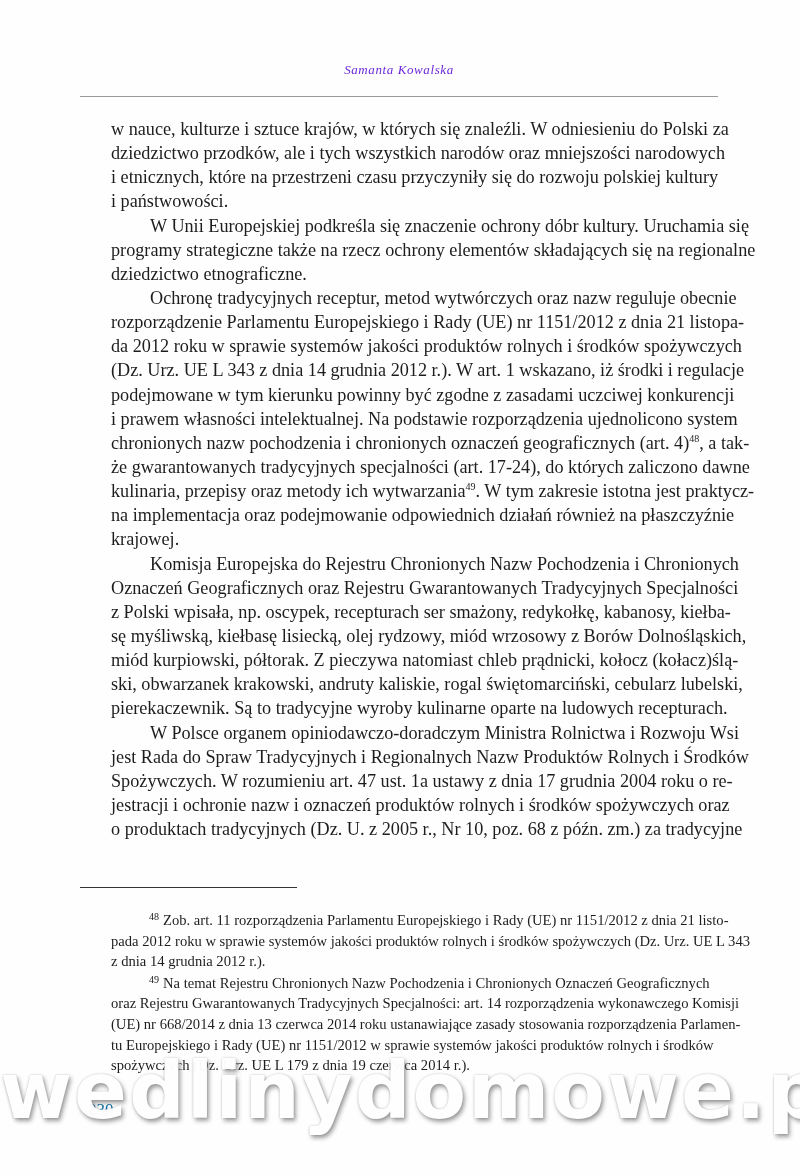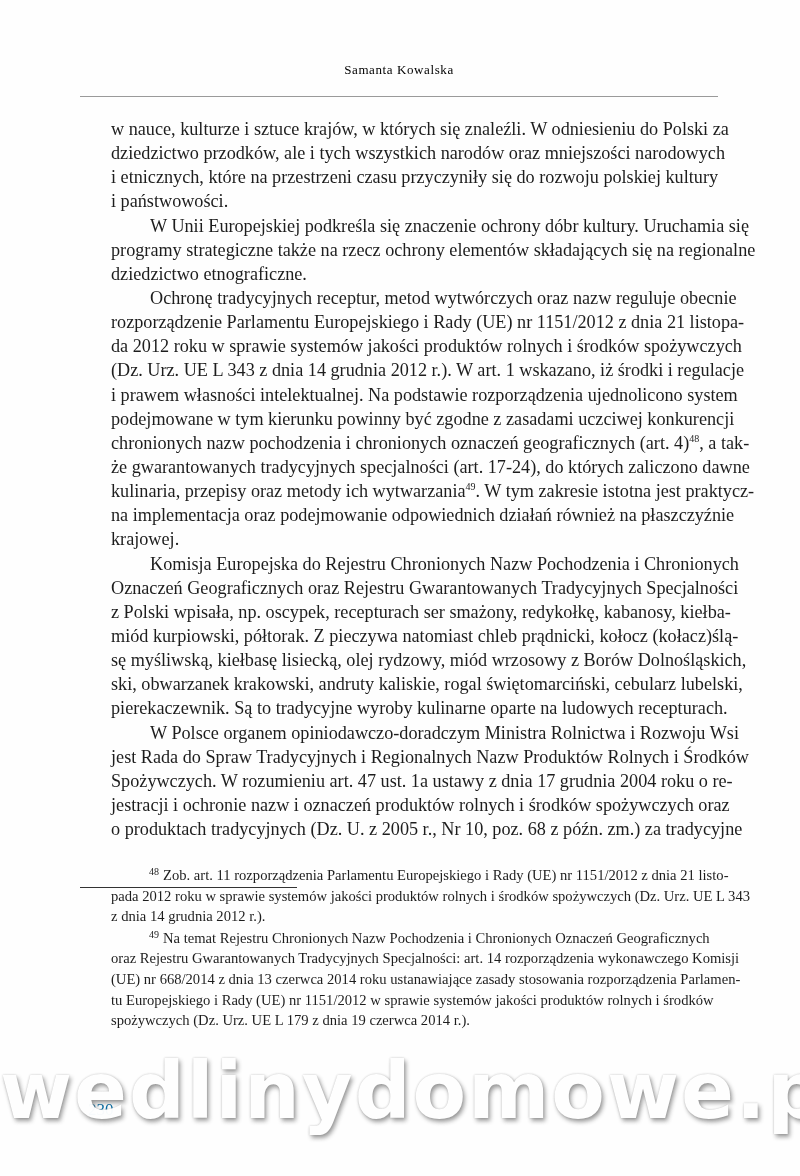--- a/index.html
+++ b/index.html
@@ -1,26 +1,26 @@
 <!DOCTYPE html>
 <html><head>
 <meta charset="utf-8">
 <style>
   html, body { margin: 0; padding: 0; background: #ffffff; }
   body { width: 800px; height: 1176px; position: relative; overflow: hidden; font-family: "Liberation Serif", "DejaVu Serif", serif; color: #1d1d1d; }
   .page { position: absolute; left: 0; top: 0; width: 800px; height: 1176px; background: #fefefe; }
-  .running-header { position: absolute; top: 62px; left: 80px; width: 638px; text-align: center; font-size: 13px; letter-spacing: 0.6px; color: #000000; }
+  .running-header { position: absolute; top: 62px; left: 80px; width: 638px; text-align: center; font-style: italic; font-size: 13px; letter-spacing: 0.6px; color: #6d28d9; }
   .header-rule { position: absolute; top: 96px; left: 80px; width: 638px; height: 0; border-top: 1.5px solid #9a9a9a; }
   .body-text { position: absolute; top: 117px; left: 80px; width: 628px; font-size: 18.2px; line-height: 24.15px; }
   .line { display: block; white-space: nowrap; text-align: justify; text-align-last: justify; height: 24.15px; overflow: visible; margin-left: 31px; }
   .line.last { text-align: center; text-align-last: left; }
   .line.indent { padding-left: 39px; }
   sup.fn-ref { font-size: 10px; line-height: 0; vertical-align: 7px; }
   .footnote-rule { position: absolute; top: 887px; left: 80px; width: 217px; height: 0; border-top: 1.3px solid #333; }
-  .footnotes { position: absolute; top: 865px; left: 80px; width: 628px; font-size: 14.6px; line-height: 20.6px; }
+  .footnotes { position: absolute; top: 910px; left: 80px; width: 628px; font-size: 14.6px; line-height: 20.6px; }
   .footnotes .line { height: 20.6px; }
   .footnotes .line.indent { padding-left: 38px; }
   .fn-num { font-size: 10px; vertical-align: 5px; line-height: 0; margin-right: 4px; }
   .footnote + .footnote { margin-top: 1px; }
   .page-number { position: absolute; top: 1100px; left: 80px; font-size: 17px; color: #0369a1; margin-left: 8px; }
   .watermark { position: absolute; top: 1046px; left: 0; width: 800px; text-align: center; font-family: "DejaVu Sans", "Liberation Sans", sans-serif; font-weight: bold; font-size: 78px; letter-spacing: 2px; color: #ffffff; text-shadow: 2px 3px 4px rgba(120,120,120,0.75), 0 0 2px rgba(150,150,150,0.6); opacity: 0.97; pointer-events: none; }
 </style>
 </head>
 <body>
 
@@ -42,35 +42,35 @@
       <span class="line indent">W Unii Europejskiej podkreśla się znaczenie ochrony dóbr kultury. Uruchamia się</span>
       <span class="line">programy strategiczne także na rzecz ochrony elementów składających się na regionalne</span>
       <span class="line last">dziedzictwo etnograficzne.</span>
     </div>
 
     <div>
       <span class="line indent">Ochronę tradycyjnych receptur, metod wytwórczych oraz nazw reguluje obecnie</span>
       <span class="line">rozporządzenie Parlamentu Europejskiego i Rady (UE) nr 1151/2012 z dnia 21 listopa-</span>
       <span class="line">da 2012 roku w sprawie systemów jakości produktów rolnych i środków spożywczych</span>
       <span class="line">(Dz. Urz. UE L 343 z dnia 14 grudnia 2012 r.). W art. 1 wskazano, iż środki i regulacje</span>
+      <span class="line">podejmowane w tym kierunku powinny być zgodne z zasadami uczciwej konkurencji</span>
       <span class="line">i prawem własności intelektualnej. Na podstawie rozporządzenia ujednolicono system</span>
-      <span class="line">podejmowane w tym kierunku powinny być zgodne z zasadami uczciwej konkurencji</span>
       <span class="line"><span>chronionych nazw pochodzenia i chronionych oznaczeń geograficznych (art. 4)</span><sup class="fn-ref">48</sup><span>, a tak-</span></span>
       <span class="line">że gwarantowanych tradycyjnych specjalności (art. 17-24), do których zaliczono dawne</span>
       <span class="line"><span>kulinaria, przepisy oraz metody ich wytwarzania</span><sup class="fn-ref">49</sup><span>. W tym zakresie istotna jest praktycz-</span></span>
       <span class="line">na implementacja oraz podejmowanie odpowiednich działań również na płaszczyźnie</span>
       <span class="line last">krajowej.</span>
     </div>
 
     <div>
       <span class="line indent">Komisja Europejska do Rejestru Chronionych Nazw Pochodzenia i Chronionych</span>
       <span class="line">Oznaczeń Geograficznych oraz Rejestru Gwarantowanych Tradycyjnych Specjalności</span>
       <span class="line">z Polski wpisała, np. oscypek, recepturach ser smażony, redykołkę, kabanosy, kiełba-</span>
+      <span class="line">sę myśliwską, kiełbasę lisiecką, olej rydzowy, miód wrzosowy z Borów Dolnośląskich,</span>
       <span class="line">miód kurpiowski, półtorak. Z pieczywa natomiast chleb prądnicki, kołocz (kołacz)ślą-</span>
-      <span class="line">sę myśliwską, kiełbasę lisiecką, olej rydzowy, miód wrzosowy z Borów Dolnośląskich,</span>
       <span class="line">ski, obwarzanek krakowski, andruty kaliskie, rogal świętomarciński, cebularz lubelski,</span>
       <span class="line last">pierekaczewnik. Są to tradycyjne wyroby kulinarne oparte na ludowych recepturach.</span>
     </div>
 
     <div>
       <span class="line indent">W Polsce organem opiniodawczo-doradczym Ministra Rolnictwa i Rozwoju Wsi</span>
       <span class="line">jest Rada do Spraw Tradycyjnych i Regionalnych Nazw Produktów Rolnych i Środków</span>
       <span class="line">Spożywczych. W rozumieniu art. 47 ust. 1a ustawy z dnia 17 grudnia 2004 roku o re-</span>
       <span class="line">jestracji i ochronie nazw i oznaczeń produktów rolnych i środków spożywczych oraz</span>
       <span class="line">o produktach tradycyjnych (Dz. U. z 2005 r., Nr 10, poz. 68 z późn. zm.) za tradycyjne</span>

